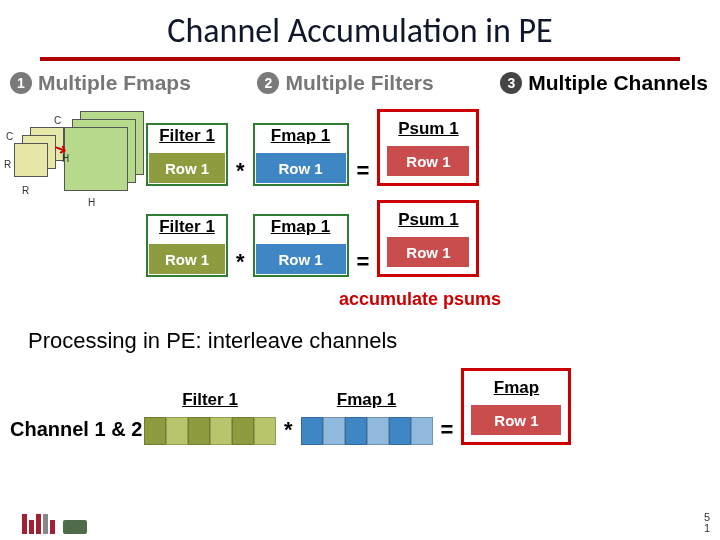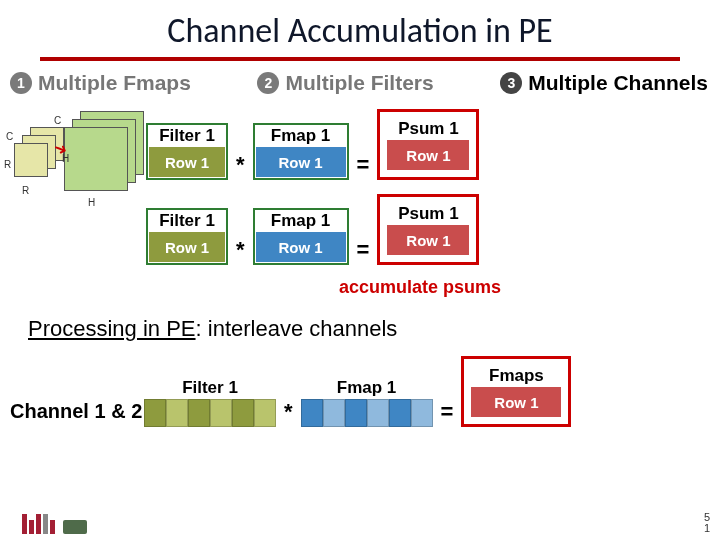--- a/index.html
+++ b/index.html
@@ -27,32 +27,32 @@
   .dlabel { position: absolute; font-size: 10px; color: #333; }
   .lblC1 { left: 0; top: 28px; } .lblC2 { left: 48px; top: 12px; }
   .lblR1 { left: -2px; top: 56px; } .lblR2 { left: 16px; top: 82px; }
   .lblH1 { left: 56px; top: 50px; } .lblH2 { left: 82px; top: 94px; }
   .arrow { position: absolute; left: 48px; top: 36px; font-size: 16px; color: #c00; transform: rotate(20deg); }
 
   .rows-area { flex: 1; padding-top: 6px; }
   .chrow { display: flex; align-items: flex-end; margin-bottom: 14px; }
   .chlabel { width: 92px; font-weight: bold; font-size: 18px; text-align: right; padding-right: 8px; padding-bottom: 3px; }
   .col { display: flex; flex-direction: column; align-items: center; }
-  .col .hdr { font-size: 17px; font-weight: bold; margin-bottom: 1px; }
+  .col .hdr { font-size: 17px; font-weight: bold; margin-bottom: 7px; text-decoration: underline; }
   .rowbox { height: 30px; display: flex; align-items: center; justify-content: center; font-size: 15px; font-weight: bold; color: #fff; }
   .filter-b { width: 76px; background: #8e9b3e; }
   .fmap-b   { width: 90px; background: #3f86c4; }
   .psum-b   { width: 82px; background: #c94d4d; }
   .outline-g { border: 2px solid #2e7d32; padding: 1px; }
   .outline-r { border: 3px solid #c00; padding: 7px; }
   .op { font-size: 22px; font-weight: bold; padding: 0 8px 2px; align-self: flex-end; }
   .accum { text-align: center; font-weight: bold; color: #c00; font-size: 18px; padding-right: 26px; margin-top: -2px; }
 
   .proc-line { font-size: 22px; padding: 18px 0 0 28px; }
-  .proc-line .u { text-decoration: underline; }
+  .proc-line .u { }
 
   .bottom { display: flex; align-items: flex-end; padding: 14px 0 0 10px; }
   .bchlabel { font-weight: bold; font-size: 20px; width: 134px; padding-bottom: 4px; }
   .cells { display: flex; }
   .cell { width: 22px; height: 28px; border: 1px solid rgba(0,0,0,0.2); }
   .filter-cells .cell:nth-child(odd)  { background: #8e9b3e; }
   .filter-cells .cell:nth-child(even) { background: #b9c46c; }
   .fmap-cells .cell:nth-child(odd)  { background: #3f86c4; }
   .fmap-cells .cell:nth-child(even) { background: #8fb9dd; }
   .psum-wide { width: 90px; }
@@ -166,21 +166,21 @@
       <div class="cell"></div>
         <div class="cell"></div>
         <div class="cell"></div>
         <div class="cell"></div>
         <div class="cell"></div>
         <div class="cell"></div>
     </div>
   </div>
   <div class="op">=</div>
   <div class="col outline-r">
-    <div class="hdr">Fmaps</div>
+    <div class="hdr">Fmap</div>
     <div class="rowbox psum-b psum-wide">Row 1</div>
   </div>
 </div>
 
 <div class="footer">
   <div style="display:flex;align-items:flex-end">
     <div class="mitlogo">
       <div class="bar h2"></div>
         <div class="bar h1"></div>
         <div class="bar h2"></div>

